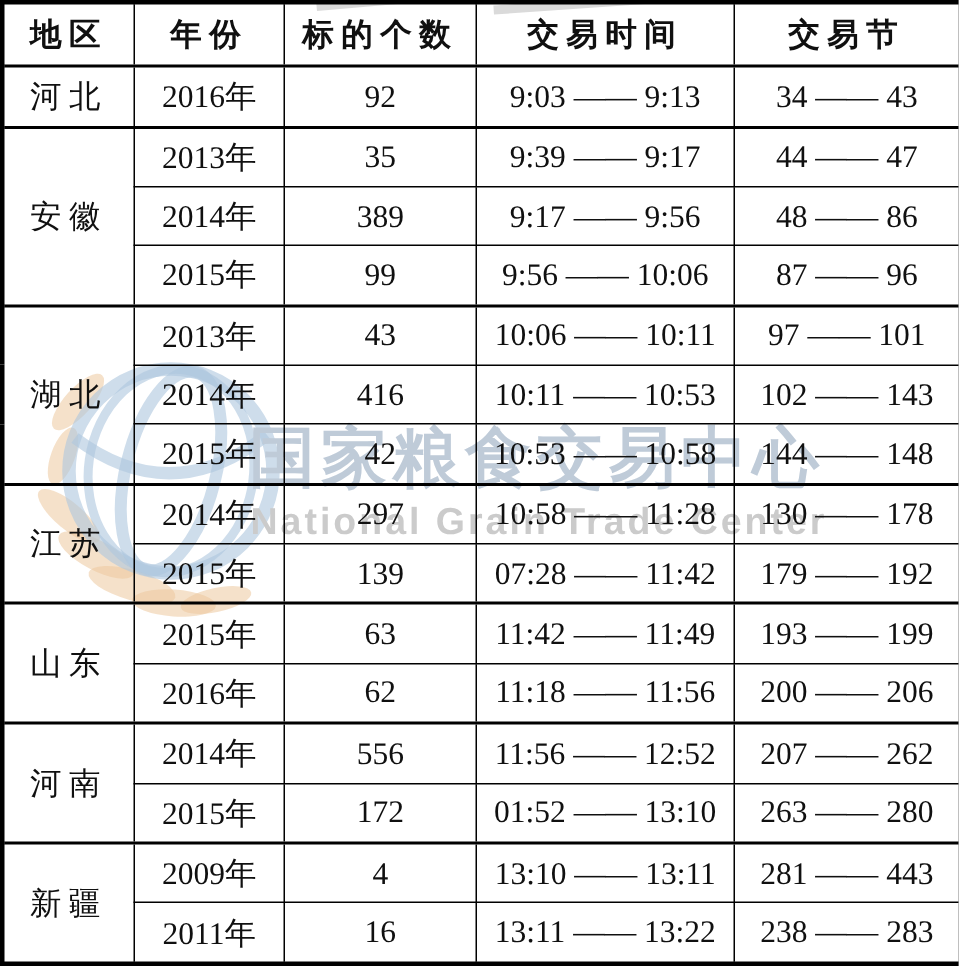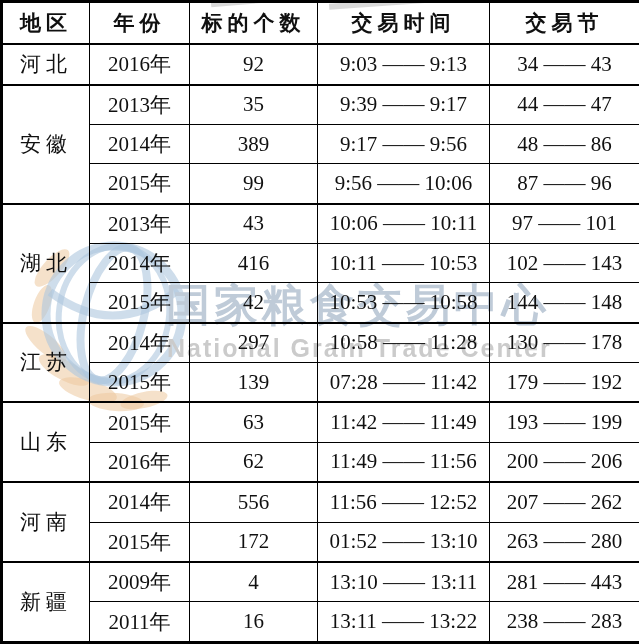--- a/index.html
+++ b/index.html
@@ -170,21 +170,21 @@
       <tr class="group-start">
         <td rowspan="2" class="region">山东</td>
         <td>2015年</td>
         <td>63</td>
         <td>11:42 —— 11:49</td>
         <td>193 —— 199</td>
       </tr>
       <tr>
         <td>2016年</td>
         <td>62</td>
-        <td>11:49 —— 11:56</td>
+        <td>11:18 —— 11:56</td>
         <td>200 —— 206</td>
       </tr>
       <tr class="group-start">
         <td rowspan="2" class="region">河南</td>
         <td>2014年</td>
         <td>556</td>
         <td>11:56 —— 12:52</td>
         <td>207 —— 262</td>
       </tr>
       <tr>

